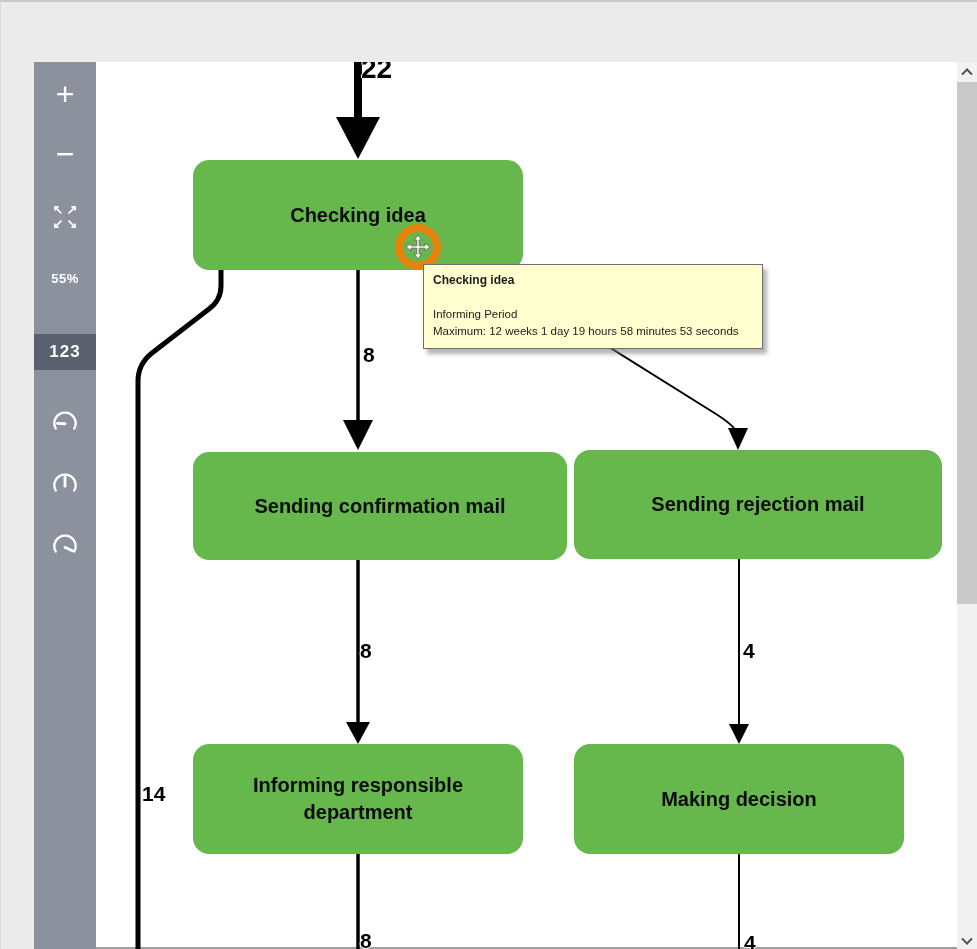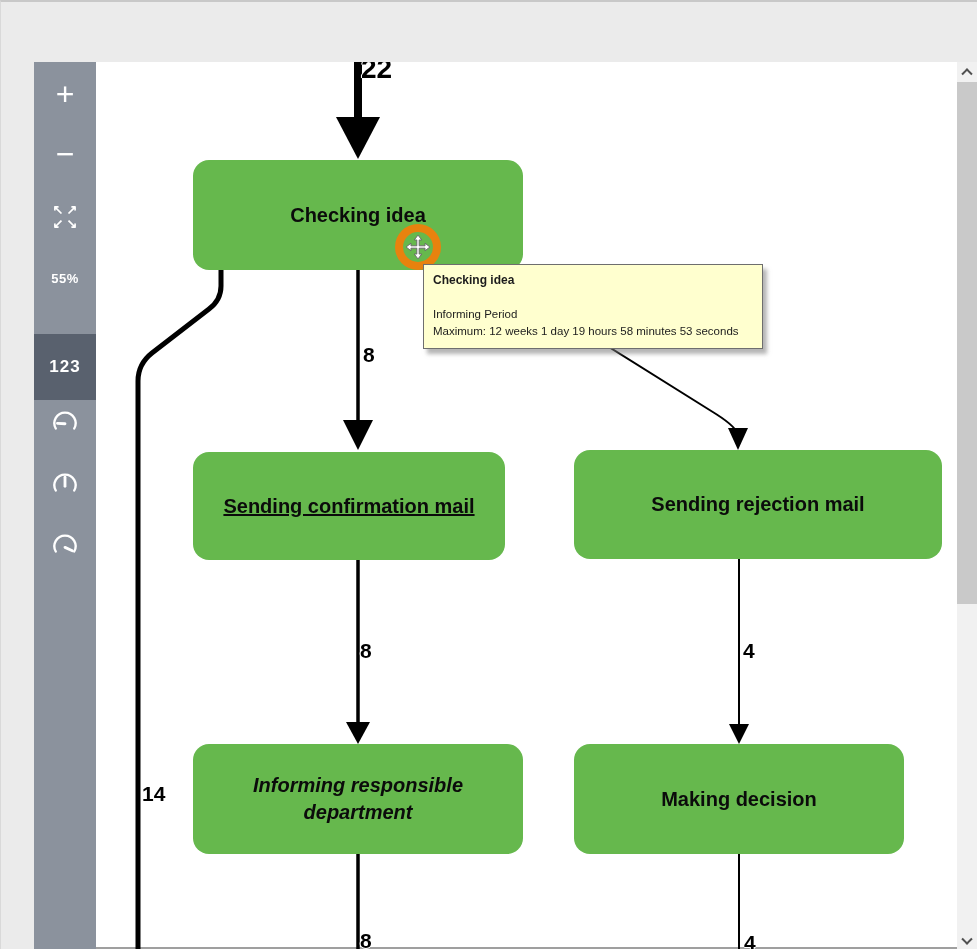--- a/index.html
+++ b/index.html
@@ -10,36 +10,36 @@
 
   
   .toolbar { position:absolute; left:33px; top:60px; width:62px; height:889px;
     background:#8b929d; }
   .tb-item { position:absolute; left:0; width:62px; height:44px; display:flex;
     align-items:center; justify-content:center; color:#ffffff; cursor:pointer; }
   .tb-plusminus { font-size:32px; font-weight:400; line-height:1; }
   .tb-expand { display:grid; grid-template-columns:14px 14px; grid-template-rows:14px 14px;
     font-size:13px; font-weight:700; line-height:14px; text-align:center; }
   .tb-zoomlevel { font-size:13px; font-weight:600; letter-spacing:0.5px; }
-  .tb-123 { position:absolute; left:0; top:272px; width:62px; height:66px;
+  .tb-123 { position:absolute; left:0; top:272px; width:62px; height:36px;
     background:#59616e; display:flex; align-items:center; justify-content:center;
     color:#fff; font-size:17px; font-weight:700; letter-spacing:1px; cursor:pointer; }
   .gauge { width:30px; height:26px; }
 
   
   .canvas { position:absolute; left:95px; top:60px; width:862px; height:889px;
     background:#ffffff; overflow:hidden; }
   .edges { position:absolute; left:0; top:0; z-index:1; }
   .node { position:absolute; z-index:2; background:#66b84d; border-radius:16px;
     display:flex; align-items:center; justify-content:center; text-align:center;
     color:#0b0b0b; font-size:20px; font-weight:700; line-height:27px; cursor:pointer; }
   .n-checking   { left:97px;  top:98px;  width:330px; height:110px; }
-  .n-confirm    { left:97px;  top:390px; width:312px; height:108px;text-decoration:underline; }
+  .n-confirm    { left:97px;  top:390px; width:374px; height:108px; }
   .n-reject     { left:478px; top:388px; width:368px; height:109px; }
-  .n-inform     { left:97px;  top:682px; width:330px; height:110px; padding:0 34px;font-style:italic; }
+  .n-inform     { left:97px;  top:682px; width:330px; height:110px; padding:0 34px; }
   .n-decision   { left:478px; top:682px; width:330px; height:110px;text-align:right; }
 
   .edge-label { position:absolute; z-index:2; color:#000; font-weight:700; font-size:21px;
     text-shadow:-1px 0 #fff, 1px 0 #fff, 0 1px #fff, 0 -1px #fff; }
   .l-22 { left:265px; top:-9px; font-size:28px; }
   .l-8a { left:267px; top:281px; }
   .l-8b { left:264px; top:577px; }
   .l-4b { left:647px; top:577px; }
   .l-8c { left:264px; top:867px; }
   .l-4c { left:648px; top:869px; }

